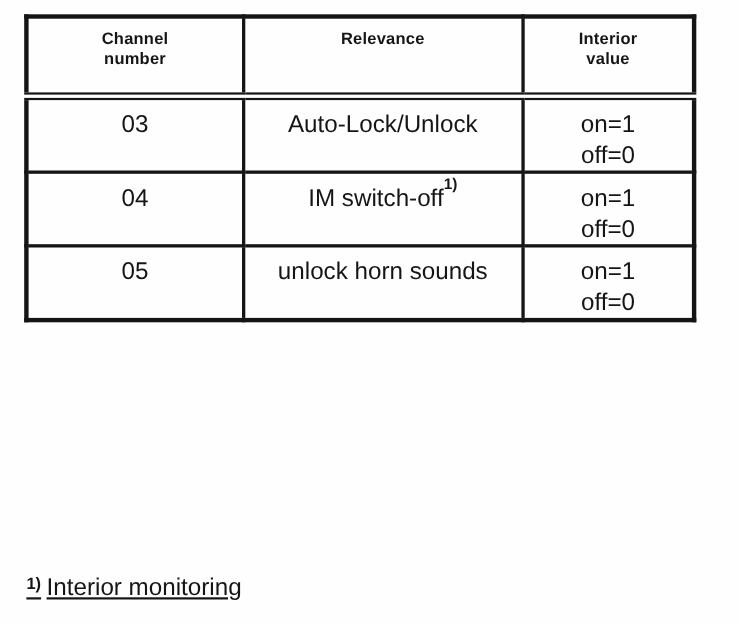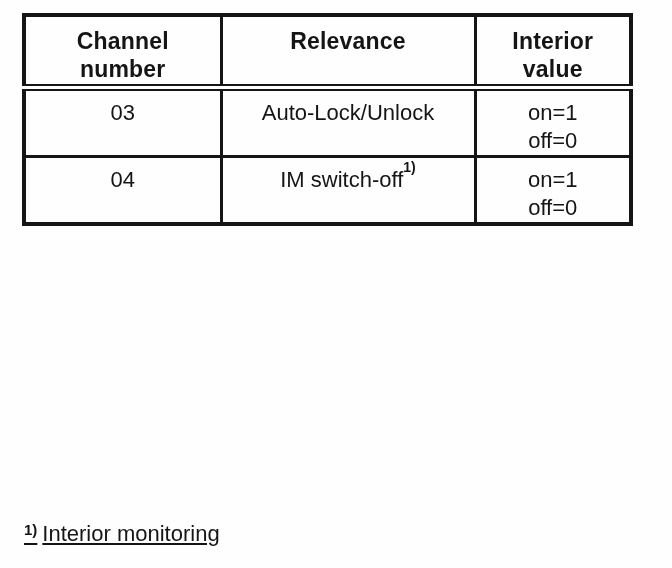--- a/index.html
+++ b/index.html
@@ -29,21 +29,21 @@
   .channel-table col.col-value     { width: 156px; }
   .channel-table th, .channel-table td {
     border: 3px solid #151515;
     text-align: center;
     vertical-align: top;
     overflow: hidden;
   }
   .channel-table thead th {
     height: 72px;
     border-bottom: 7px double #151515;
-    font-size: 23px;
+    font-size: 15px;
     font-weight: 700;
     line-height: 1.22;
     padding-top: 10px;
     letter-spacing: 0.2px;
   }
   .channel-table tbody td {
     height: 67px;
     font-size: 22px;
     font-weight: 400;
     line-height: 1.28;
@@ -100,20 +100,26 @@
         <td><span class="cell-text pre">Auto-Lock/Unlock</span><sup class="fn-ref"></sup></td>
         <td class="pre">on=1
 off=0</td>
       </tr>
       <tr>
         <td>04</td>
         <td><span class="cell-text pre">IM switch-off</span><sup class="fn-ref">1)</sup></td>
         <td class="pre">on=1
 off=0</td>
       </tr>
+      <tr>
+        <td>05</td>
+        <td><span class="cell-text pre">unlock horn sounds</span><sup class="fn-ref"></sup></td>
+        <td class="pre">on=1
+off=0</td>
+      </tr>
     </tbody>
   </table>
 
   <div class="footnote">
     <span class="fn-marker">1)</span><span>Interior monitoring</span>
   </div>
 
 </div>
 
 </body></html>

